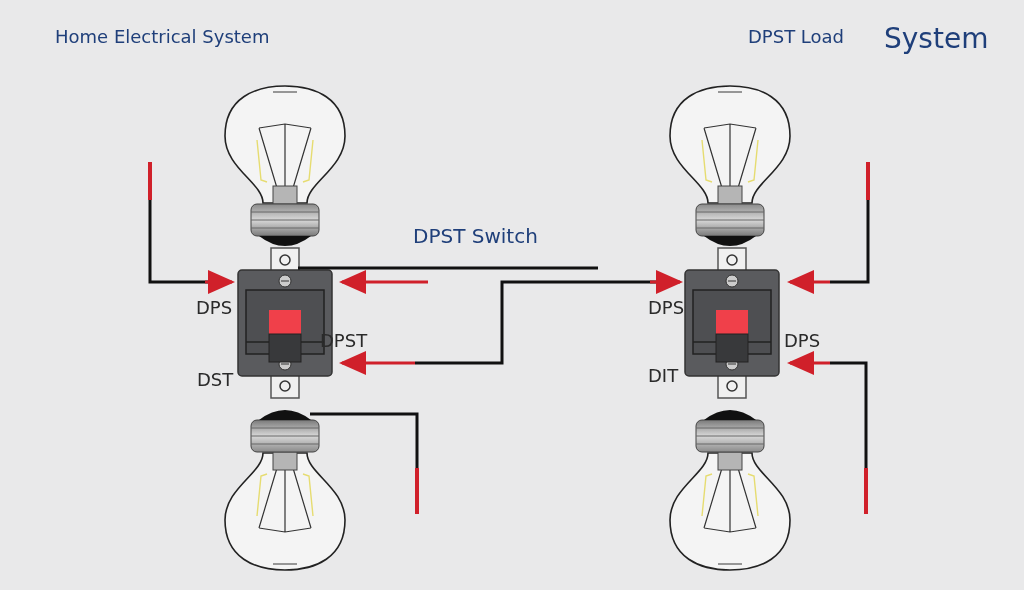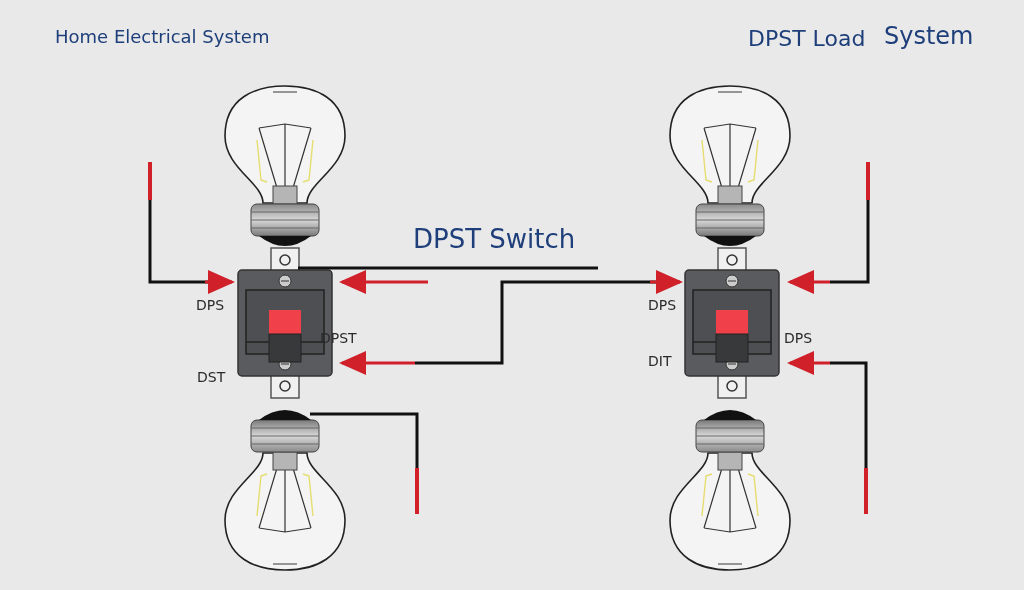--- a/index.html
+++ b/index.html
@@ -1,22 +1,22 @@
 <!DOCTYPE html>
 <html><head>
 <meta charset="utf-8">
 <style>
   html,body{margin:0;padding:0;}
   body{width:1024px;height:590px;background:#e9e9ea;overflow:hidden;position:relative;font-family:"DejaVu Sans","Liberation Sans",sans-serif;}
   .title{position:absolute;color:#1f3f7a;font-family:"DejaVu Sans",sans-serif;}
   #t-left{left:55px;top:26px;font-size:18px;}
-  #t-right1{left:748px;top:26px;font-size:22px;}
-  #t-right2{left:884px;top:22px;font-size:24px;}
-  #t-center{left:413px;top:224px;font-size:26px;}
-  .lbl{position:absolute;font-size:14px;color:#2a2a2a;font-family:"DejaVu Sans",sans-serif;}
+  #t-right1{left:748px;top:26px;font-size:18px;}
+  #t-right2{left:884px;top:22px;font-size:28px;}
+  #t-center{left:413px;top:224px;font-size:20px;}
+  .lbl{position:absolute;font-size:18px;color:#2a2a2a;font-family:"DejaVu Sans",sans-serif;}
   svg{position:absolute;left:0;top:0;}
 </style>
 </head>
 <body>
 
 <div class="title" id="t-left">Home Electrical System</div>
 <div class="title" id="t-right1">DPST Load</div>
 <div class="title" id="t-right2">System</div>
 <div class="title" id="t-center">DPST Switch</div>
 
@@ -99,14 +99,14 @@
     <polyline points="830,363 866,363 866,468" fill="none" stroke="#111" stroke-width="3"></polyline>
     <line x1="866" y1="468" x2="866" y2="514" stroke="#d0202a" stroke-width="4"></line>
     <line x1="830" y1="363" x2="790" y2="363" stroke="#d0202a" stroke-width="3" marker-end="url(#arrR)"></line>
   </g>
 </svg>
 
 <div class="lbl" style="left:196px;top:297px">DPS</div>
 <div class="lbl" style="left:197px;top:369px">DST</div>
 <div class="lbl" style="left:320px;top:330px">DPST</div>
 <div class="lbl" style="left:648px;top:297px">DPS</div>
-<div class="lbl" style="left:648px;top:353px">DIT</div>
+<div class="lbl" style="left:648px;top:365px">DIT</div>
 <div class="lbl" style="left:784px;top:330px">DPS</div>
 
 </body></html>

